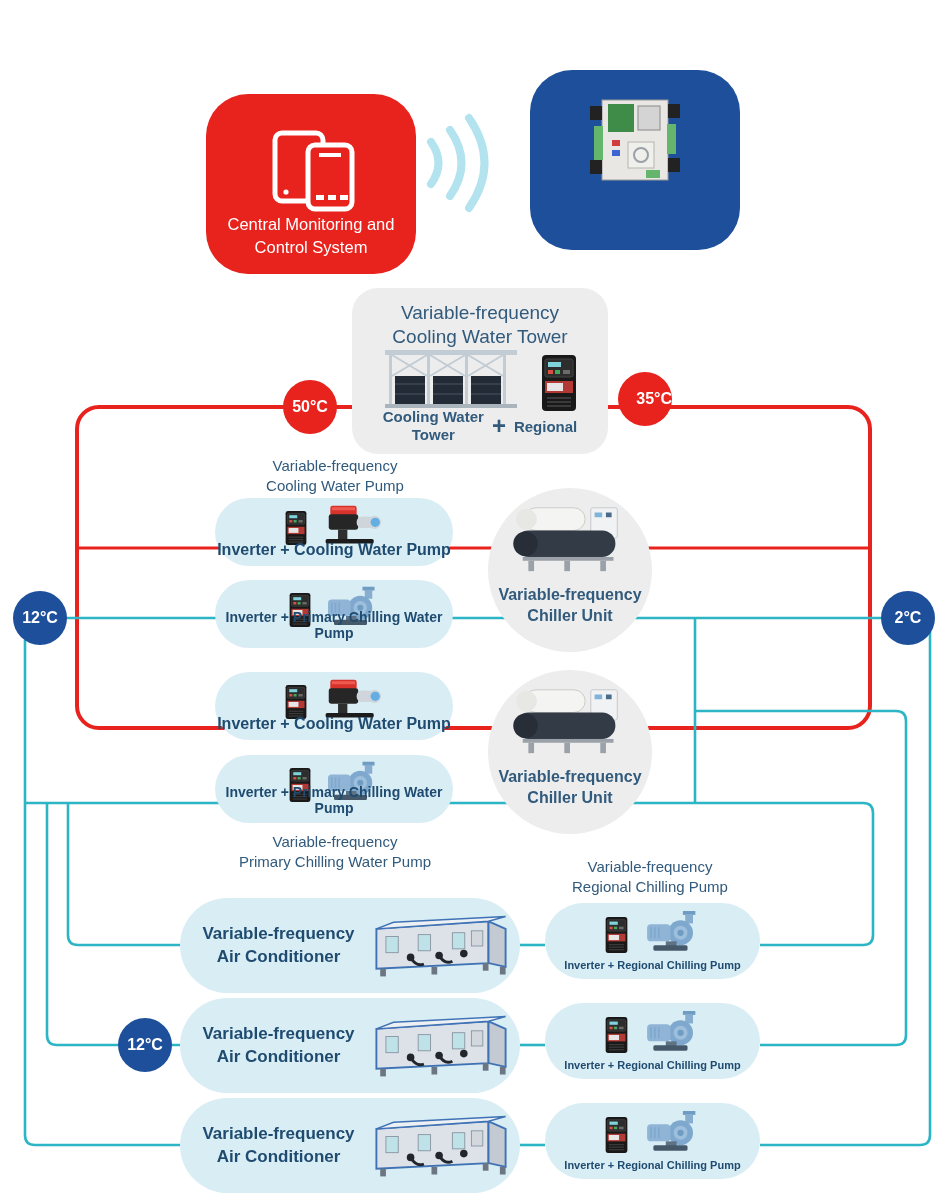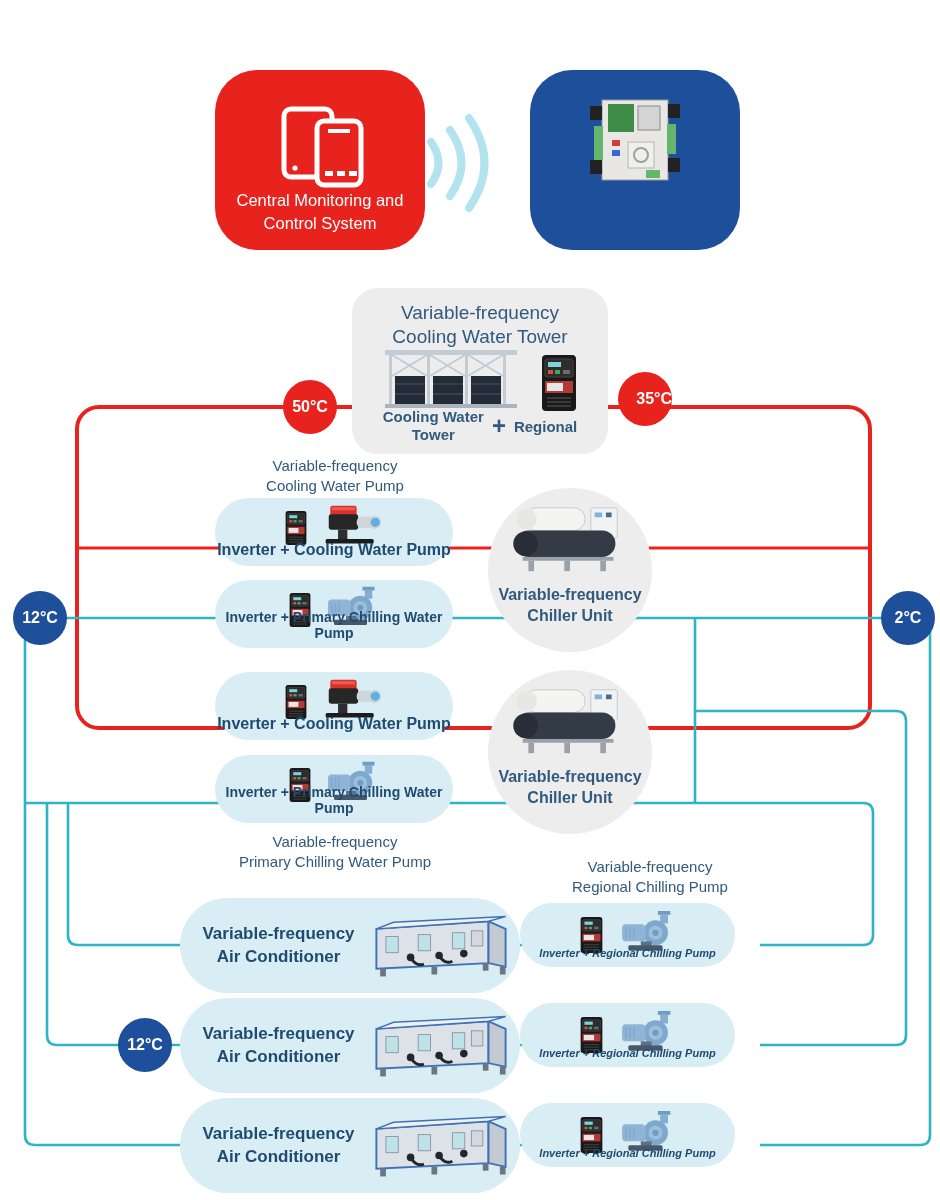--- a/index.html
+++ b/index.html
@@ -5,21 +5,21 @@
   * { margin:0; padding:0; box-sizing:border-box; }
   body { background:#fff; font-family:"Liberation Sans", sans-serif; }
   .canvas { position:relative; width:940px; height:1200px; background:#fff; overflow:hidden; }
   .lines { position:absolute; left:0; top:0; z-index:1; }
   .pre { white-space:pre-line; }
 
   
   .hbox { position:absolute; top:70px; width:210px; height:180px; border-radius:42px; z-index:2;
           display:flex; flex-direction:column; align-items:center; justify-content:flex-end; }
   .hbox .htxt { color:#fff; text-align:center; line-height:1.35; margin-bottom:16px; }
-  .central { left:215px; background:#e8231e; }
+  .central { left:206px; background:#e8231e;margin-top:24px; }
   .central .htxt { font-size:16.5px; }
   .energy { left:530px; background:#1d4f9b; }
   .energy .htxt { font-size:13px; letter-spacing:.2px; margin-bottom:18px; }
   .hicon { position:absolute; }
 
   .waves { position:absolute; left:415px; top:108px; z-index:2; }
 
   
   .tower { position:absolute; left:352px; top:288px; width:256px; height:166px; background:#ededed;
            border-radius:26px; z-index:2; }
@@ -55,22 +55,22 @@
              border-radius:50%; z-index:2; }
   .chiller .cimg { position:absolute; top:16px; width:100%; display:flex; justify-content:center; }
   .chiller .clabel { position:absolute; bottom:25px; width:100%; text-align:center; color:#315a7c;
                      font-weight:700; font-size:16px; line-height:1.3; }
 
   
   .acpill { position:absolute; left:180px; width:340px; height:95px; background:#d9edf4;
             border-radius:48px; z-index:2; display:flex; align-items:center; }
   .acpill .actxt { width:185px; text-align:center; color:#1f4b70; font-weight:700; font-size:17px;
                    line-height:1.35; padding-left:12px; }
-  .rpill { position:absolute; left:520px; width:215px; height:64px; background:#d9edf4;
-           border-radius:43px; z-index:2;font-style:italic; }
+  .rpill { position:absolute; left:545px; width:215px; height:76px; background:#d9edf4;
+           border-radius:43px; z-index:2; }
   .rpill .imgs { position:absolute; top:7px; width:100%; display:flex; justify-content:center;
                  align-items:flex-end; gap:16px; }
   .rpill .plabel { position:absolute; bottom:8px; width:100%; text-align:center; color:#1f4b70;
                    font-weight:700; font-size:11px; }
 </style>
 </head>
 <body>
 
 <div class="canvas">
 

